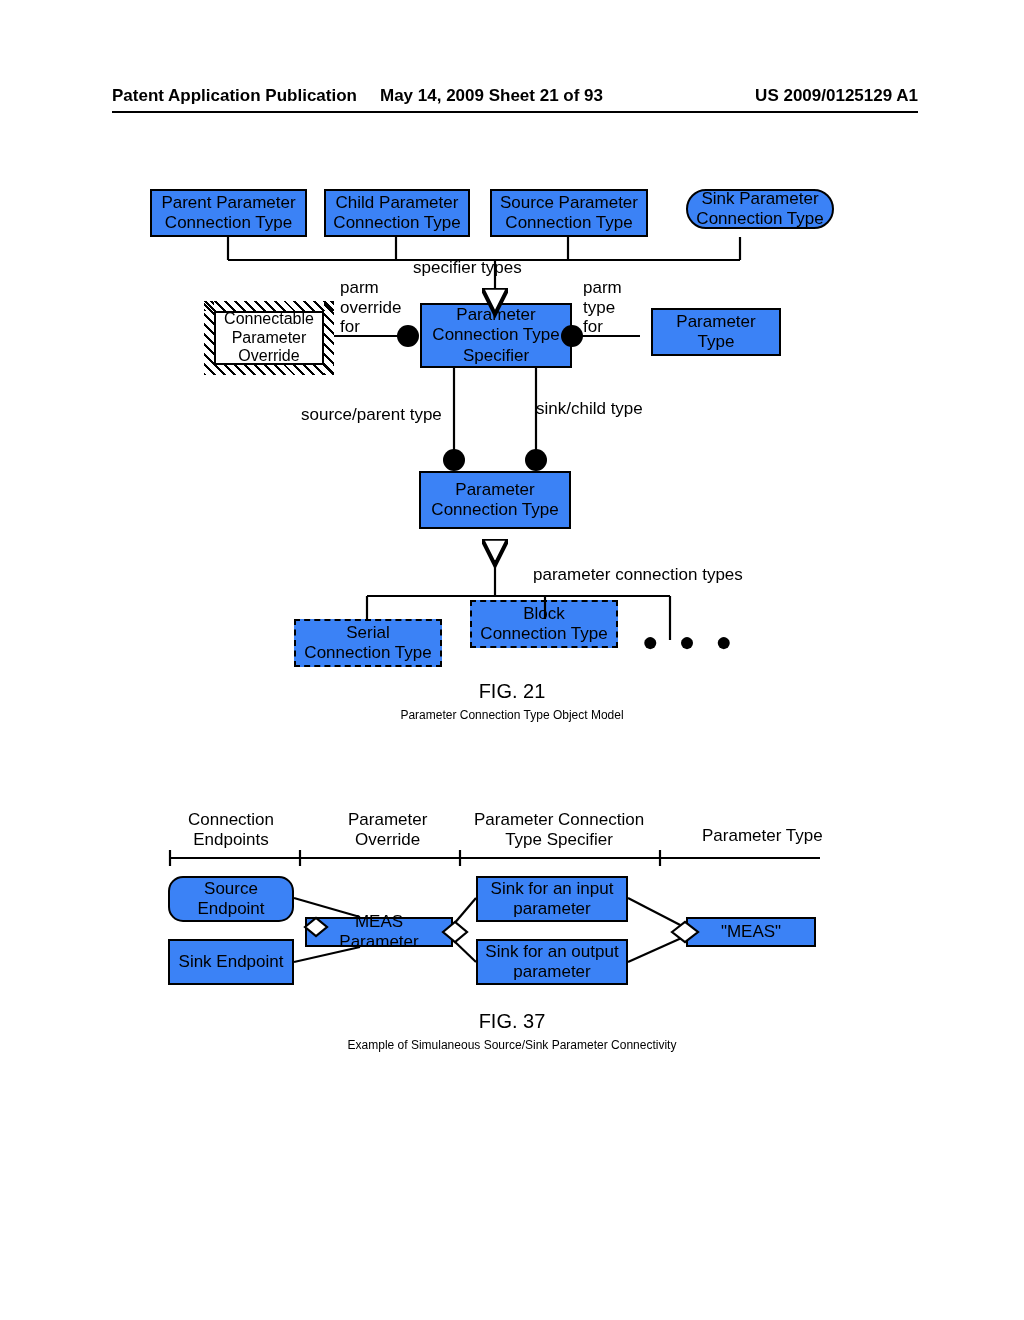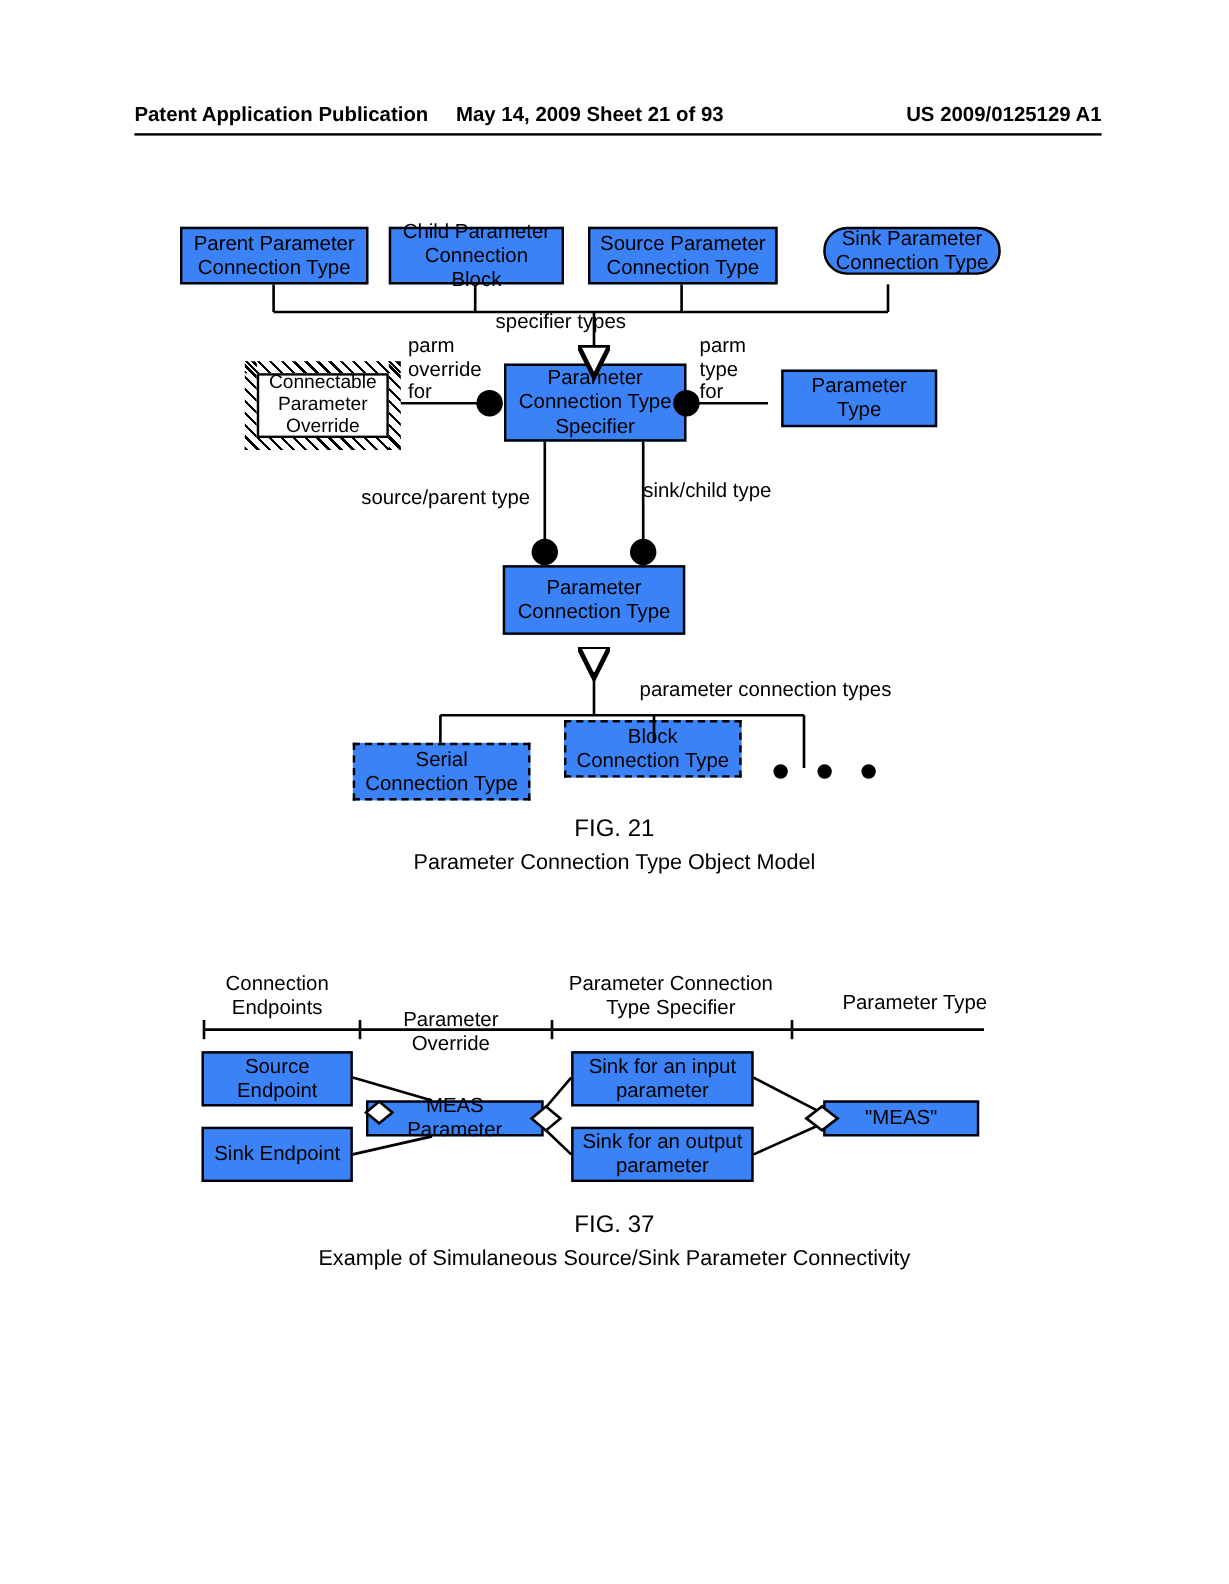--- a/index.html
+++ b/index.html
@@ -69,21 +69,21 @@
     white-space: pre;
   }
   .fig-num {
     position: absolute;
     font-size: 20px;
     text-align: center;
     width: 100%;
   }
   .fig-cap {
     position: absolute;
-    font-size: 18px;
+    font-size: 12px;
     text-align: center;
     width: 100%;
   }
   .dots {
     position: absolute;
     font-size: 28px;
     letter-spacing: 6px;
     font-weight: bold;
   }
   svg.wires {
@@ -102,21 +102,21 @@
   <div class="header">
     <span class="header-left">Patent Application Publication</span>
     <span class="header-mid">May 14, 2009  Sheet 21 of 93</span>
     <span class="header-right">US 2009/0125129 A1</span>
   </div>
   <div class="header-line"></div>
 
   <div class="box" style="left:150px; top:189px; width:157px; height:48px;">Parent Parameter
 Connection Type</div>
   <div class="box" style="left:324px; top:189px; width:146px; height:48px;">Child Parameter
-Connection Block</div>
+Connection Type</div>
   <div class="box" style="left:490px; top:189px; width:158px; height:48px;">Source Parameter
 Connection Type</div>
   <div class="box" style="left:686px; top:189px; width:148px; height:40px;border-radius:23px;">Sink Parameter
 Connection Type</div>
 
   <div class="hatched" style="left:204px; top:301px; width:130px; height:74px; border:none;">
     <div class="hatch-top" style="left:0; right:0; top:0; height:10px;"></div>
     <div class="hatch-bot" style="left:0; right:0; bottom:0; height:10px;"></div>
     <div class="hatch-left" style="left:0; top:0; bottom:0; width:10px;"></div>
     <div class="hatch-right" style="right:0; top:0; bottom:0; width:10px;"></div>
@@ -151,27 +151,27 @@
   <div class="label" style="left:301px; top:405px;">source/parent type</div>
   <div class="label" style="left:536px; top:399px;">sink/child type</div>
   <div class="label" style="left:533px; top:565px;">parameter connection types</div>
   <div class="dots" style="left:642px; top:626px;">● ● ●</div>
 
   <div class="fig-num" style="top:680px;">FIG. 21</div>
   <div class="fig-cap" style="top:708px;">Parameter Connection Type Object Model</div>
 
   <div class="label" style="left:188px; top:810px;">Connection
 Endpoints</div>
-  <div class="label" style="left:336px; top:810px;margin-top:30px;">Parameter
+  <div class="label" style="left:348px; top:810px;">Parameter
 Override</div>
   <div class="label" style="left:474px; top:810px;">Parameter Connection
 Type Specifier</div>
   <div class="label" style="left:702px; top:826px;">Parameter Type</div>
 
-  <div class="box" style="left:168px; top:876px; width:126px; height:46px;">Source
+  <div class="box" style="left:168px; top:876px; width:126px; height:46px;border-radius:15px;">Source
 Endpoint</div>
   <div class="box" style="left:168px; top:939px; width:126px; height:46px;">Sink
 Endpoint</div>
   <div class="box" style="left:305px; top:917px; width:148px; height:30px;">MEAS Parameter</div>
   <div class="box" style="left:476px; top:876px; width:152px; height:46px;">Sink for an input
 parameter</div>
   <div class="box" style="left:476px; top:939px; width:152px; height:46px;">Sink for an output
 parameter</div>
   <div class="box" style="left:686px; top:917px; width:130px; height:30px;">"MEAS"</div>
 

